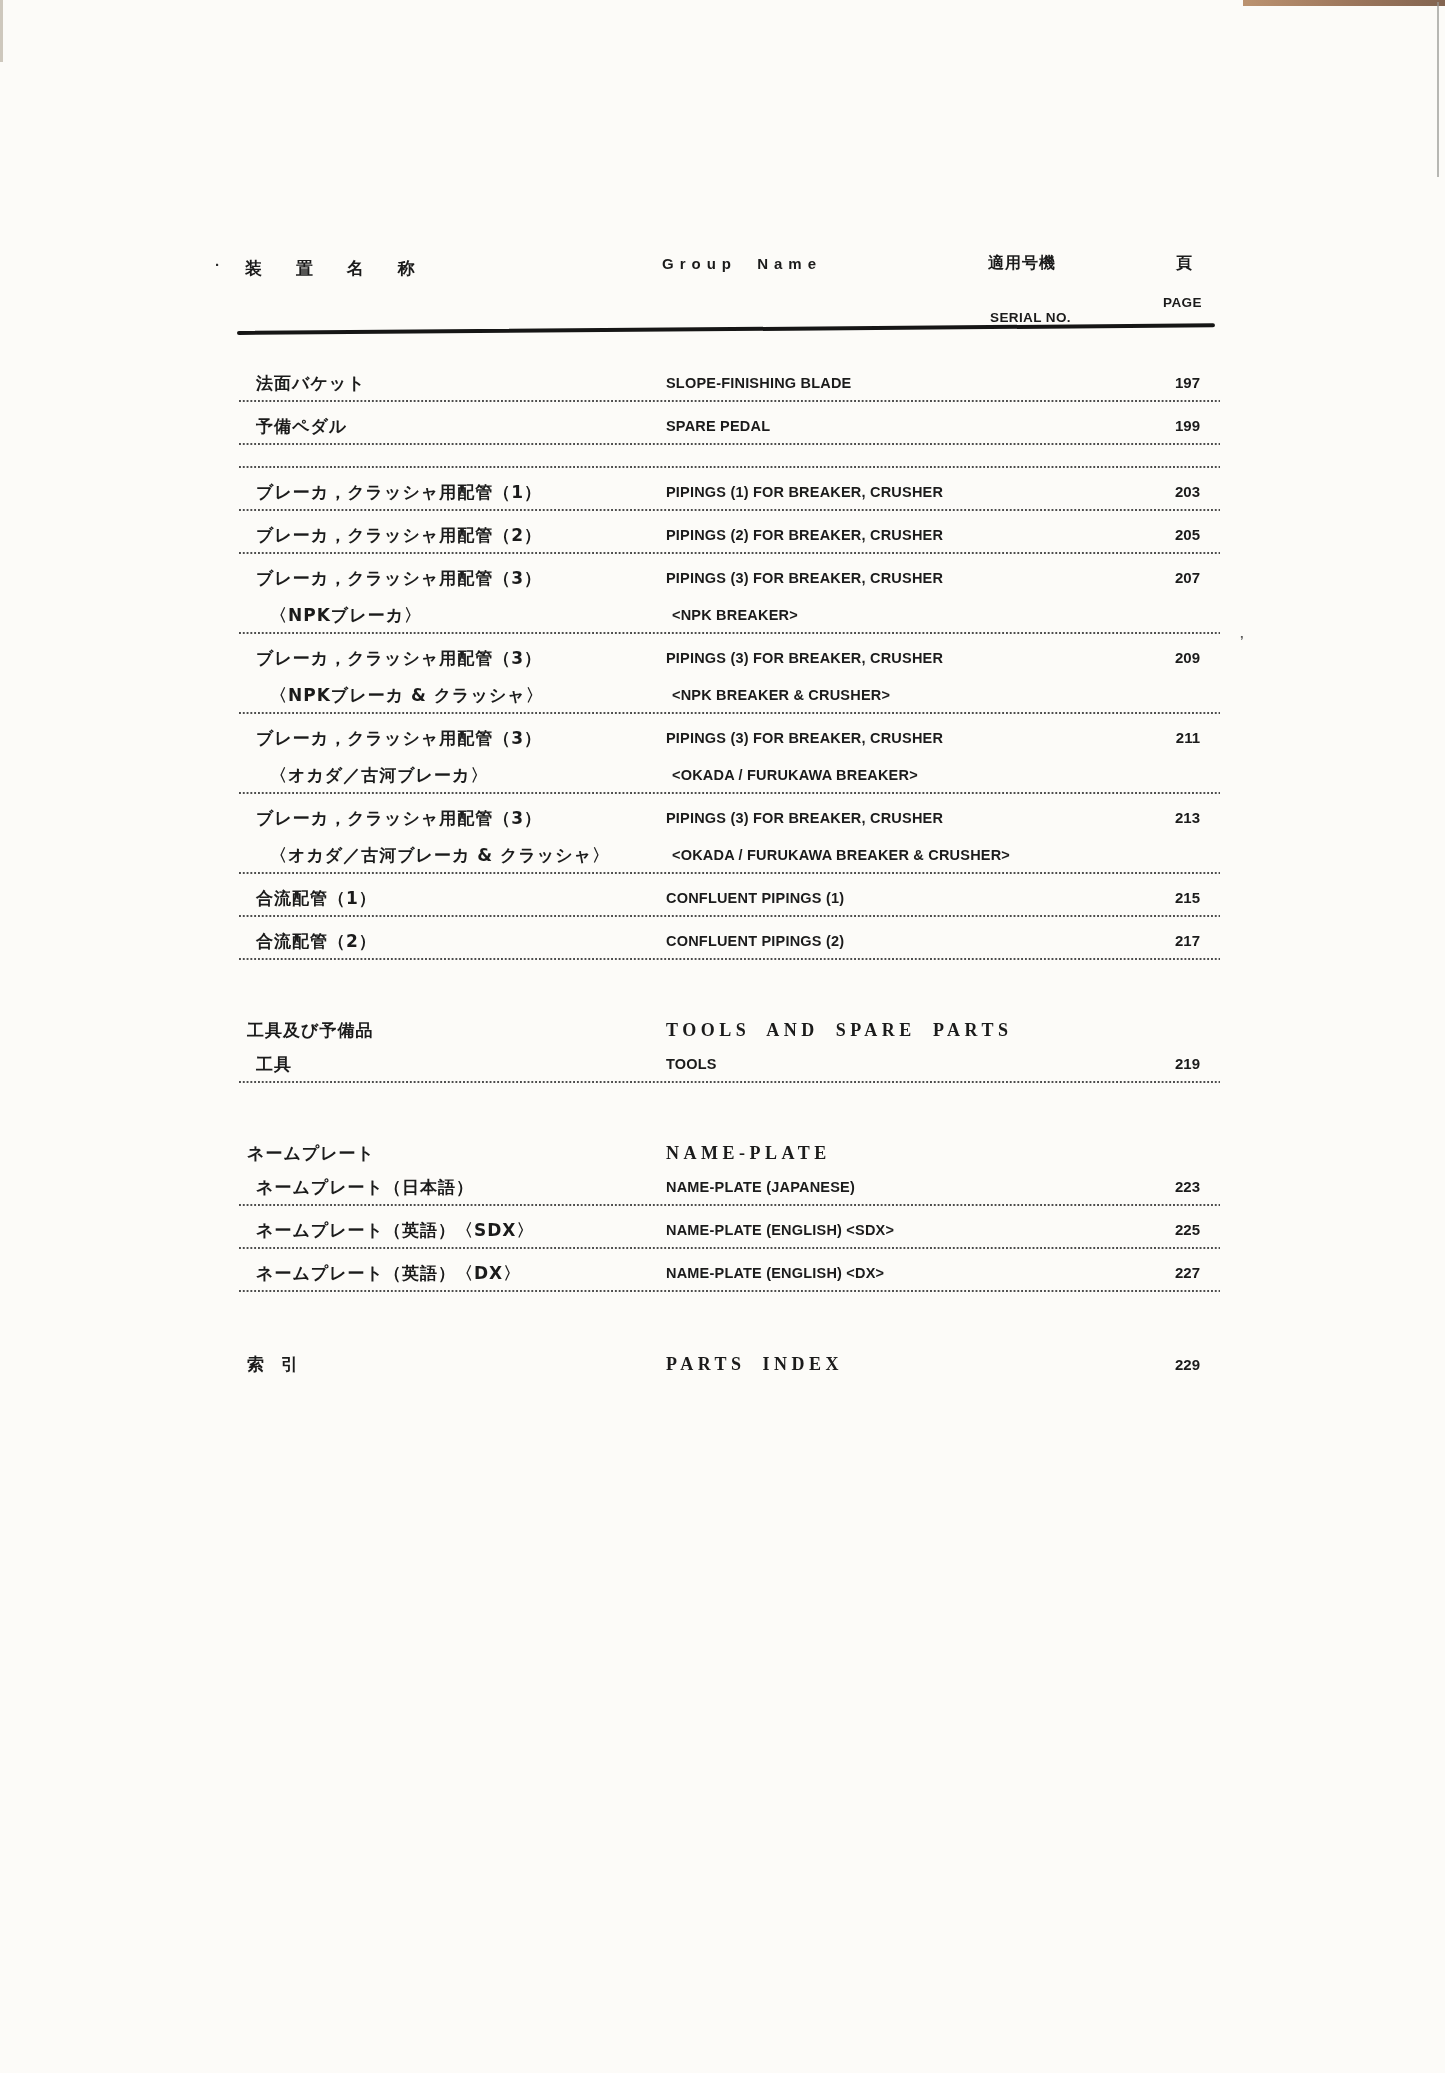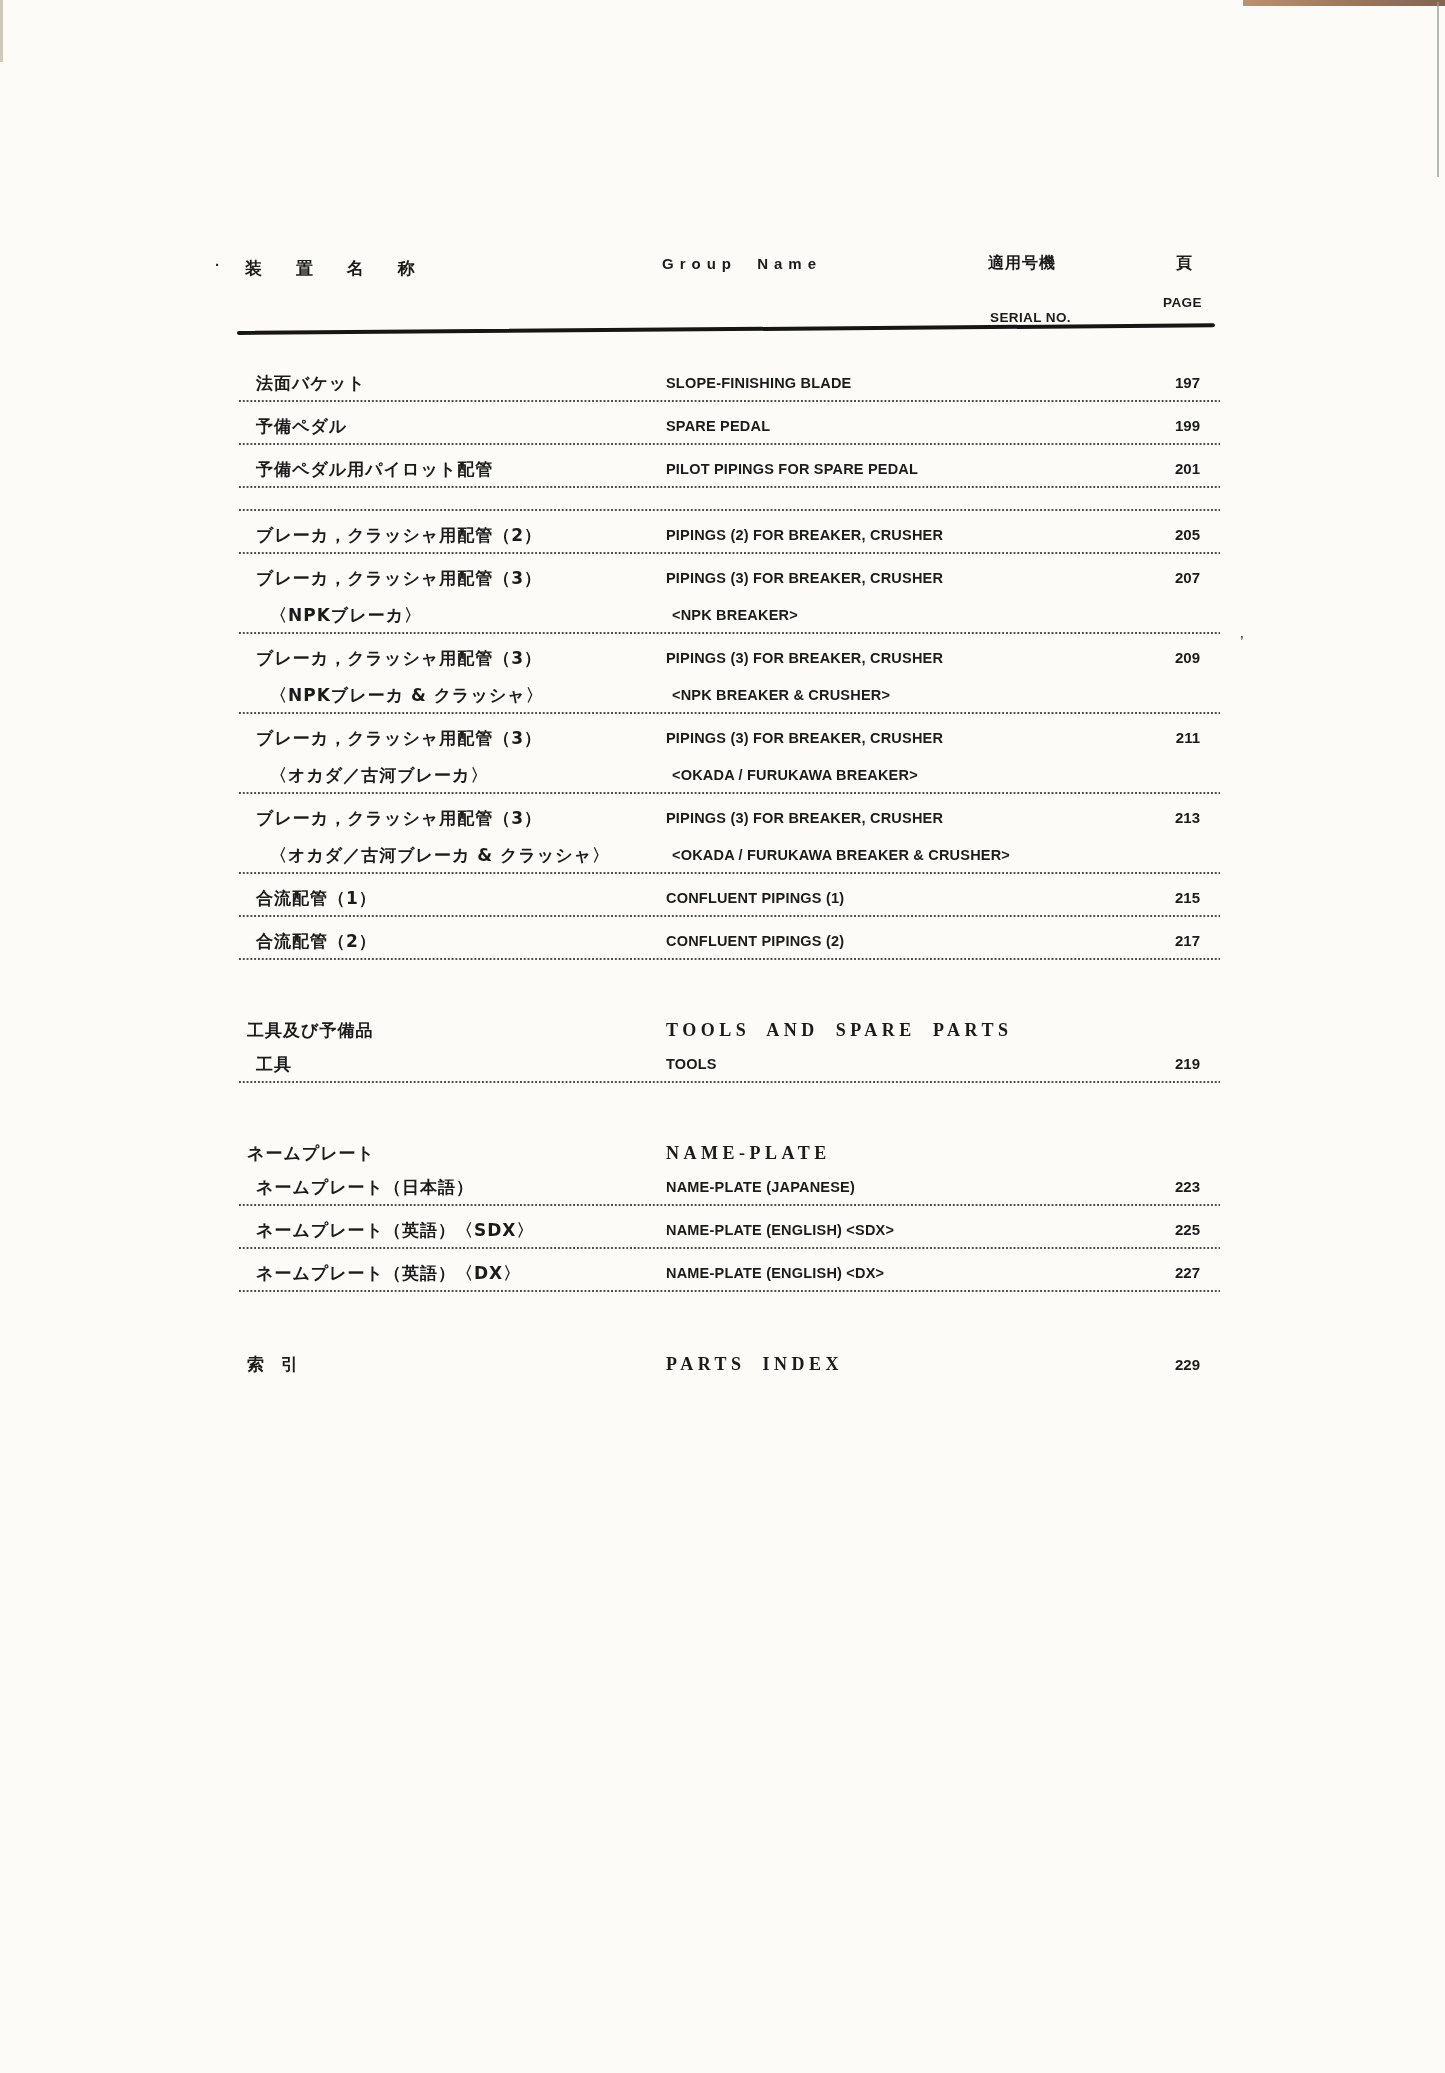--- a/index.html
+++ b/index.html
@@ -161,30 +161,30 @@
     <div class="row-line">
       <span class="ja">予備ペダル</span>
       <span class="en">SPARE PEDAL</span>
       <span class="pg">199</span>
     </div>
 
     <div class="dotted"></div>
   </div>
 
   <div class="row">
-    <div class="row-line">
-      <span class="ja">予備ペダル用パイロット配管</span>
-      <span class="en">PILOT PIPINGS FOR SPARE PEDAL</span>
-      <span class="pg">201</span>
-    </div>
-
-    <div class="dotted"></div>
-  </div>
-
-  <div class="row">
+
+    <div class="dotted"></div>
+  </div>
+
+  <div class="row">
+    <div class="row-line">
+      <span class="ja">ブレーカ，クラッシャ用配管（1）</span>
+      <span class="en">PIPINGS (1) FOR BREAKER, CRUSHER</span>
+      <span class="pg">203</span>
+    </div>
 
     <div class="dotted"></div>
   </div>
 
   <div class="row">
     <div class="row-line">
       <span class="ja">ブレーカ，クラッシャ用配管（2）</span>
       <span class="en">PIPINGS (2) FOR BREAKER, CRUSHER</span>
       <span class="pg">205</span>
     </div>

